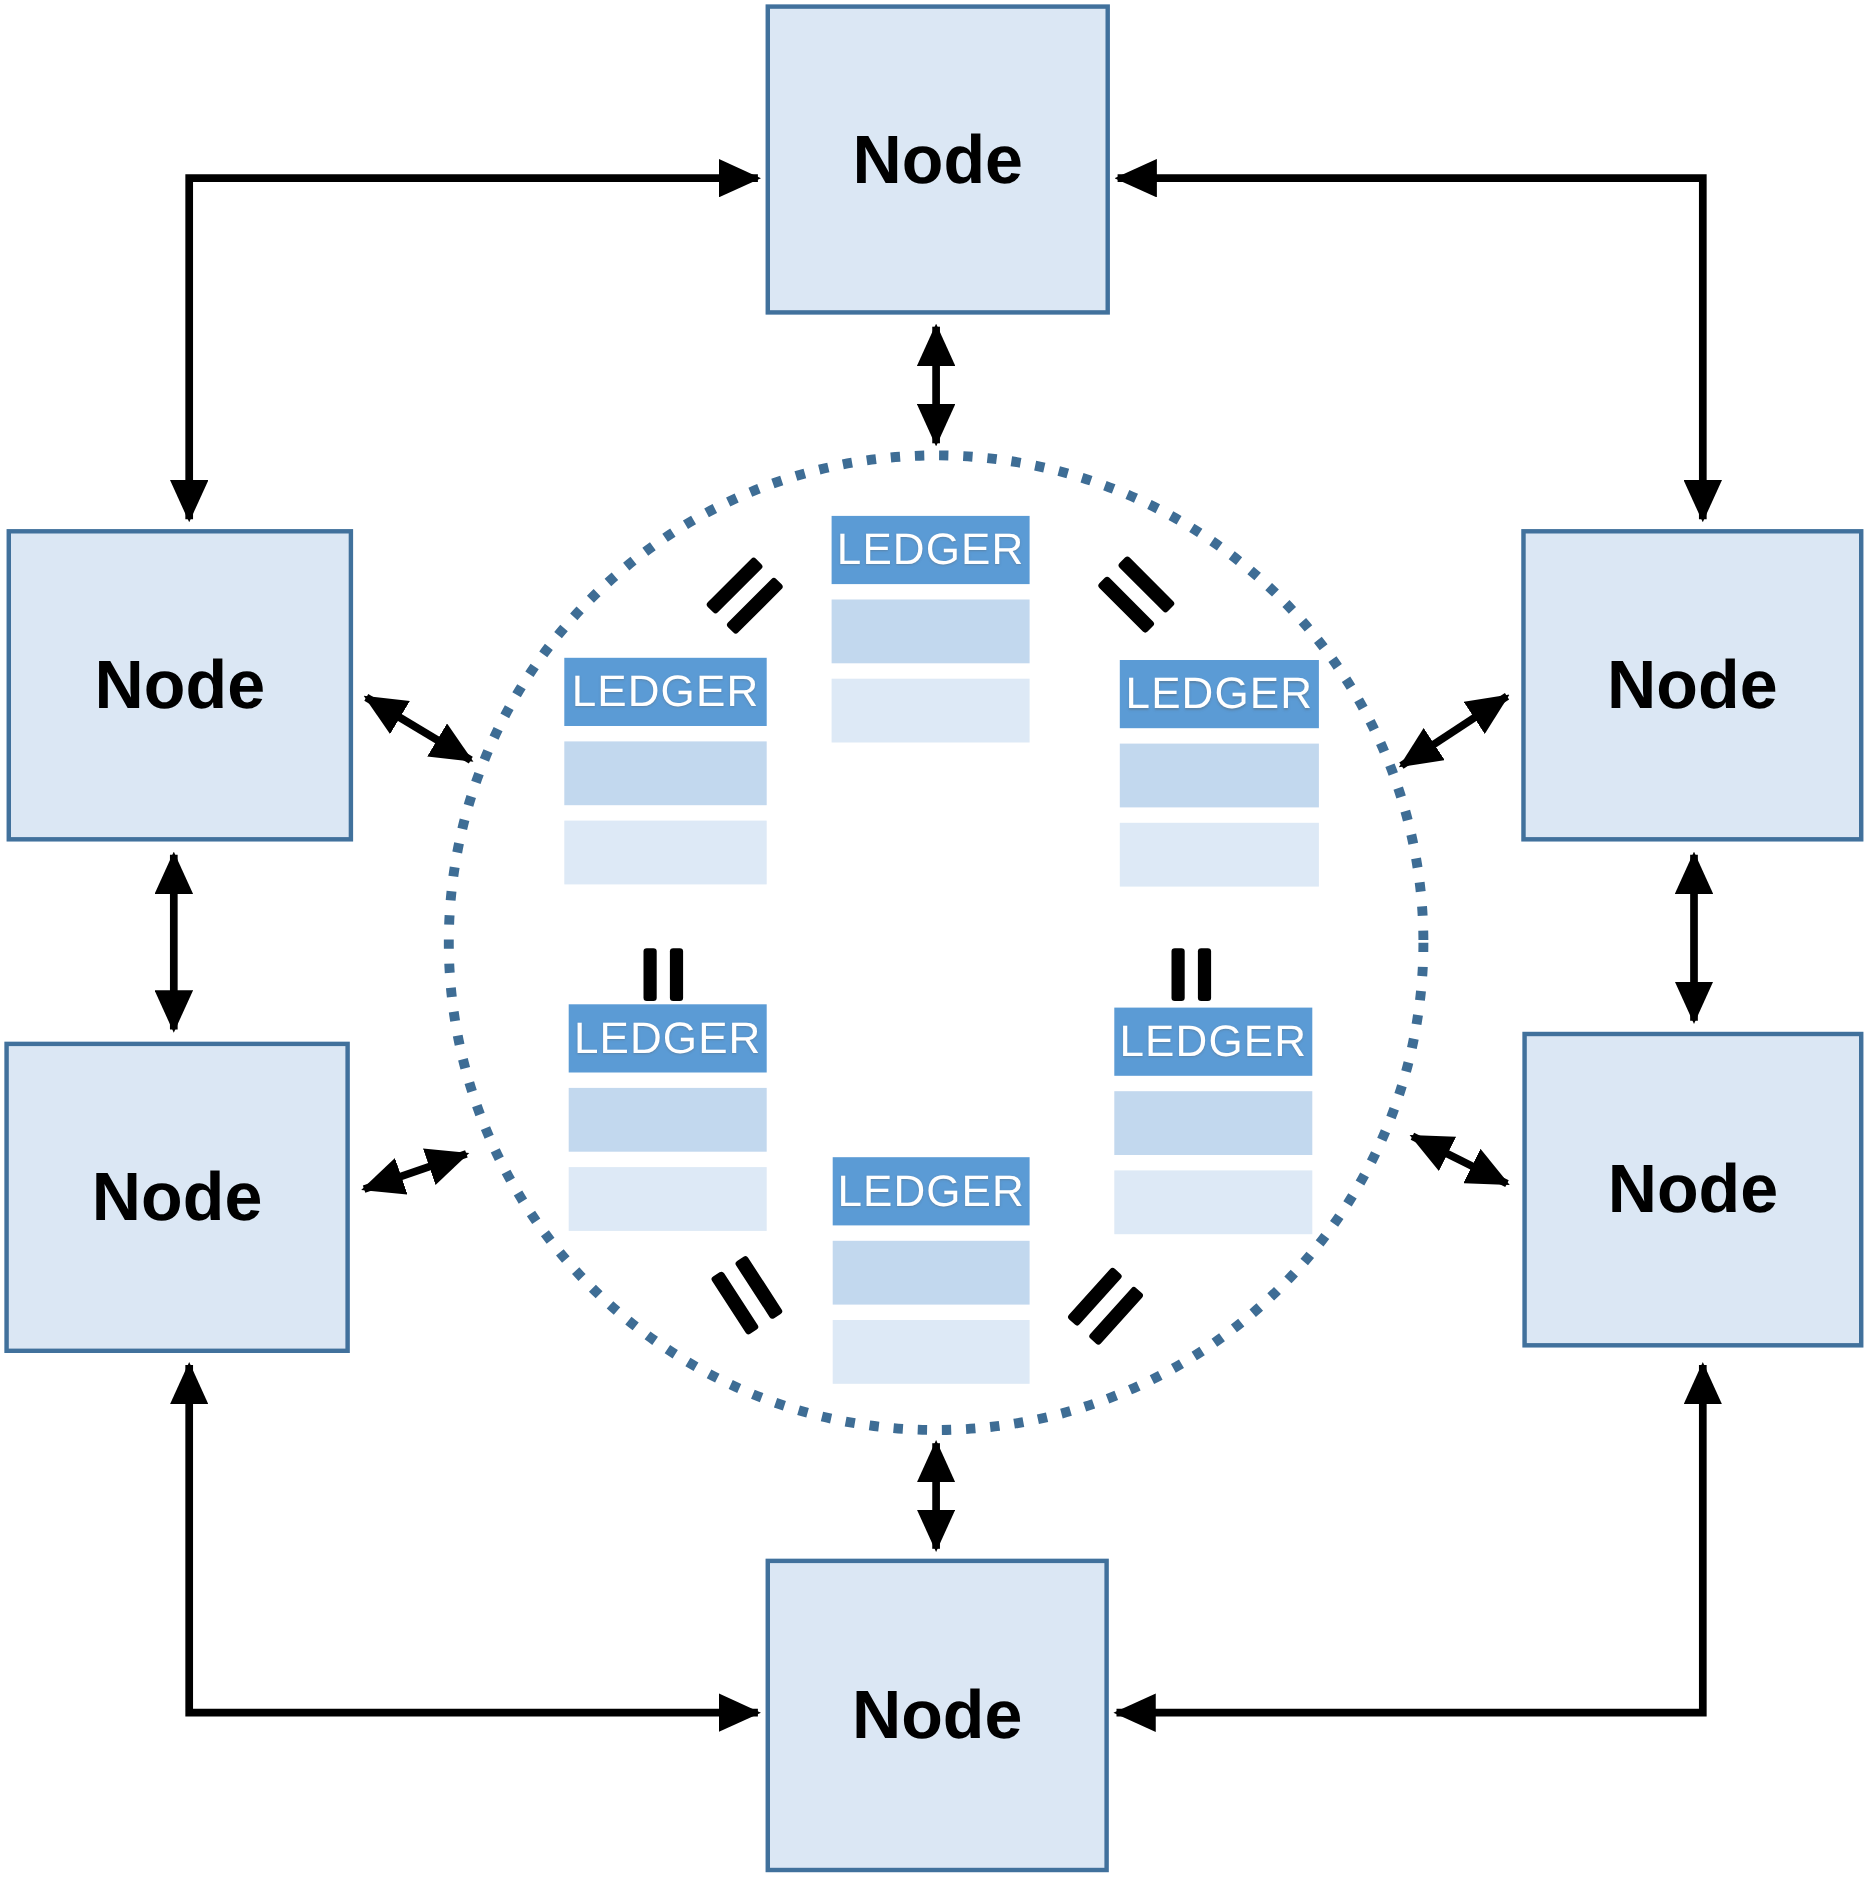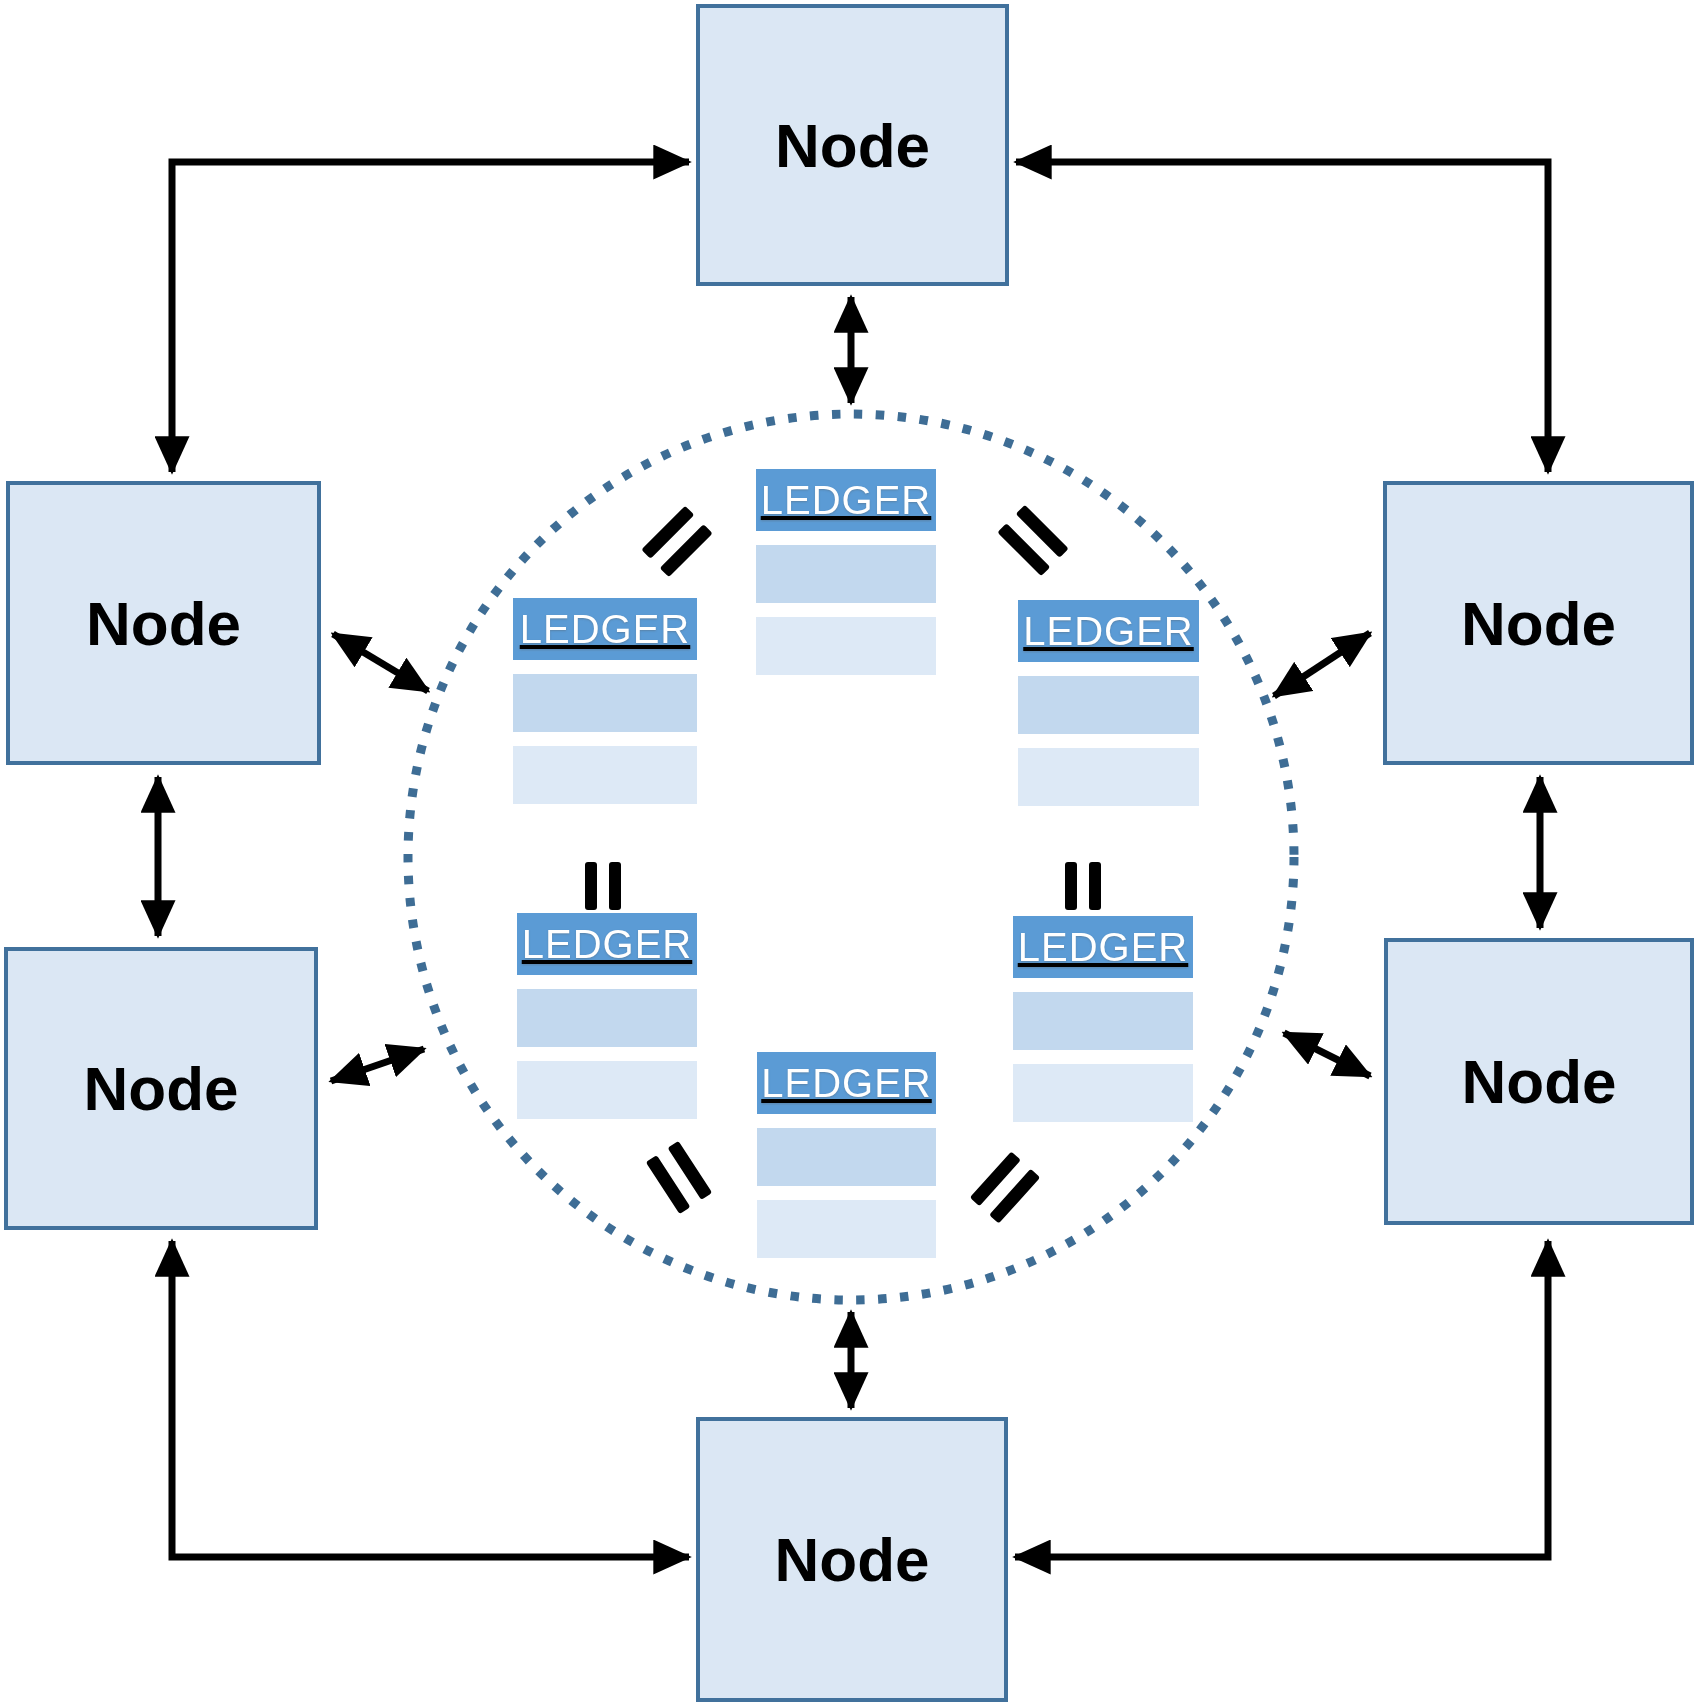--- a/index.html
+++ b/index.html
@@ -35,21 +35,21 @@
   .node span{
     font-weight:bold;font-size:62px;color:#000;letter-spacing:0px;
   }
   .n-top{left:696px;top:4px;width:313px;height:282px;}
   .n-lu{left:6px;top:481px;width:315px;height:284px;}
   .n-ll{left:4px;top:947px;width:314px;height:283px;}
   .n-ru{left:1383px;top:481px;width:311px;height:284px;}
   .n-rl{left:1384px;top:938px;width:310px;height:287px;}
   .n-bot{left:696px;top:1417px;width:312px;height:285px;}
 
-  .ledger{position:absolute;text-decoration:underline;}
+  .ledger{position:absolute;}
   .ledger .hd{
     height:62px;background:var(--ledger-header);
     color:#ffffff;font-size:40px;letter-spacing:1px;
     display:flex;align-items:center;justify-content:center;
     text-shadow:0 1px 2px rgba(90,90,90,.35);
   }
   .ledger .row{height:58px;margin-top:14px;}
   .ledger .row.m{background:var(--ledger-row-medium);}
   .ledger .row.l{background:var(--ledger-row-light);}
   .lg-top{left:756px;top:469px;width:180px;}

